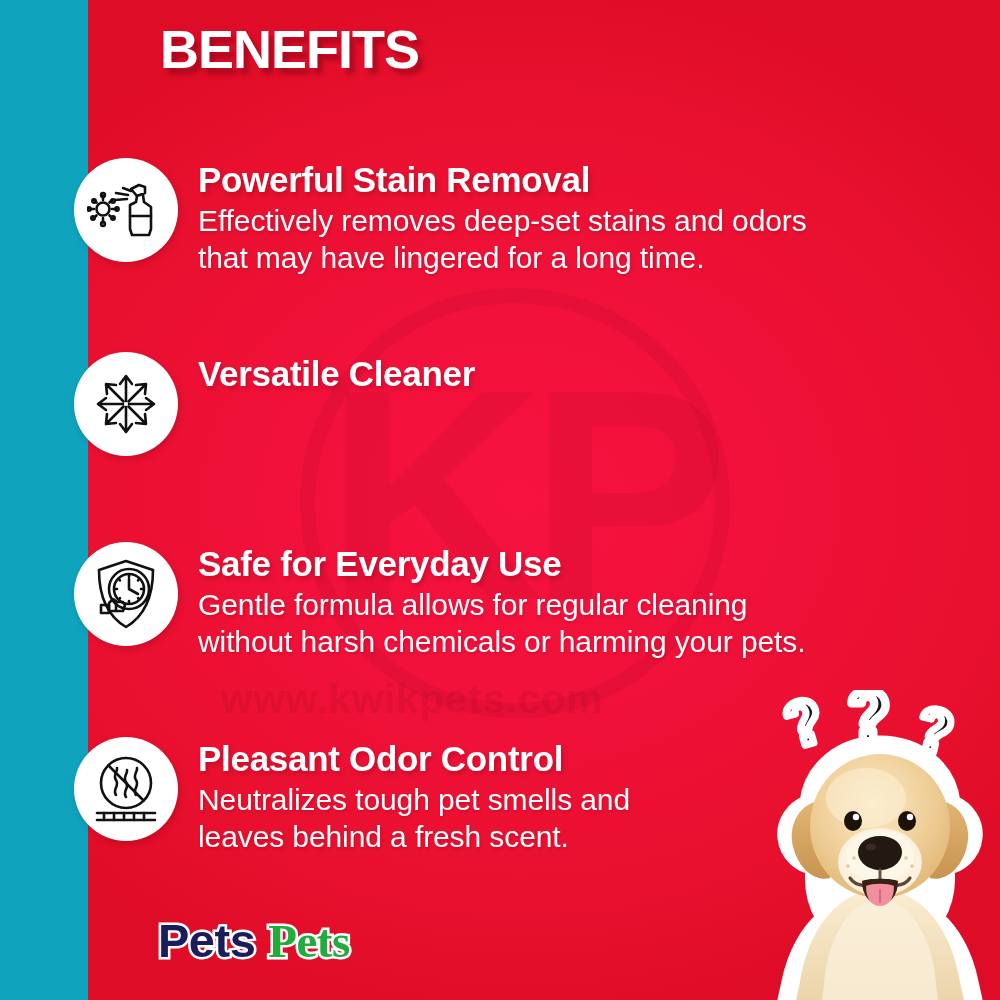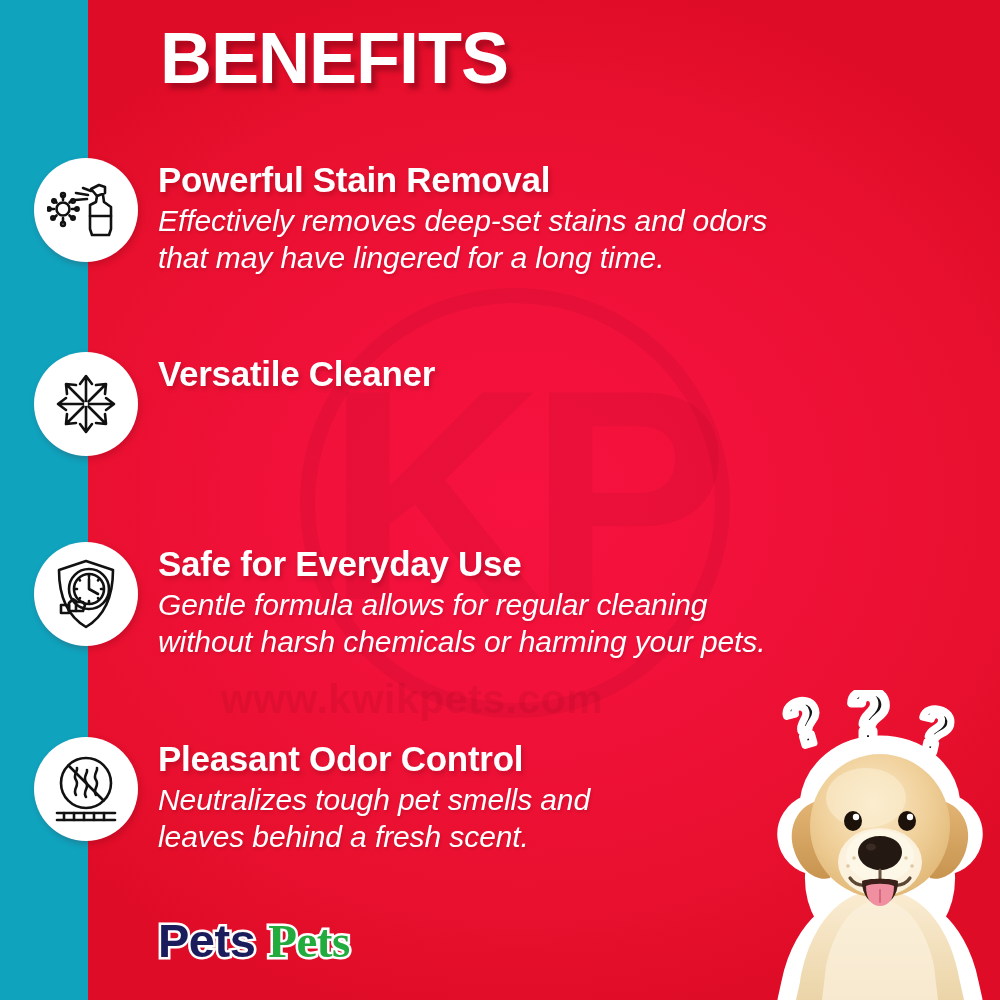--- a/index.html
+++ b/index.html
@@ -56,32 +56,32 @@
     color:rgba(120,0,20,0.11);
     letter-spacing:0.5px;
     z-index:1;
     font-family:"Liberation Sans", sans-serif;
   }
 
   
   .page-title {
     position:absolute;
     left:160px; top:22px;
-    font-size:72px;
+    font-size:54px;
     font-weight:bold;
     color:#ffffff;
     letter-spacing:-1px;
     line-height:1;
     text-shadow:5px 6px 5px rgba(90,0,15,0.40);
     z-index:5;
     font-family:"Liberation Sans", sans-serif;
   }
 
   
-  .benefit-list { position:absolute; inset:0; z-index:4; }
+  .benefit-list { position:absolute; inset:0; z-index:4;margin-left:40px; }
   .benefit-row {
     position:absolute;
     left:0;
     width:960px;
     display:flex;
     align-items:flex-start;
   }
   .benefit-row.r0 { top:158px; }
   .benefit-row.r1 { top:352px; }
   .benefit-row.r2 { top:542px; }
@@ -114,21 +114,20 @@
   }
   .benefit-desc {
     font-size:30px;
     font-weight:500;
     color:#ffffff;
     line-height:1.26;
     letter-spacing:-0.1px;
     margin-top:1px;
     white-space:pre-line;
     text-shadow:1px 2px 3px rgba(90,0,15,0.20);
-    font-style:italic;
   }
 
   
   .brand-logo {
     position:absolute;
     left:158px; top:913px;
     z-index:6;
     display:flex;
     align-items:baseline;
     font-size:47px;

